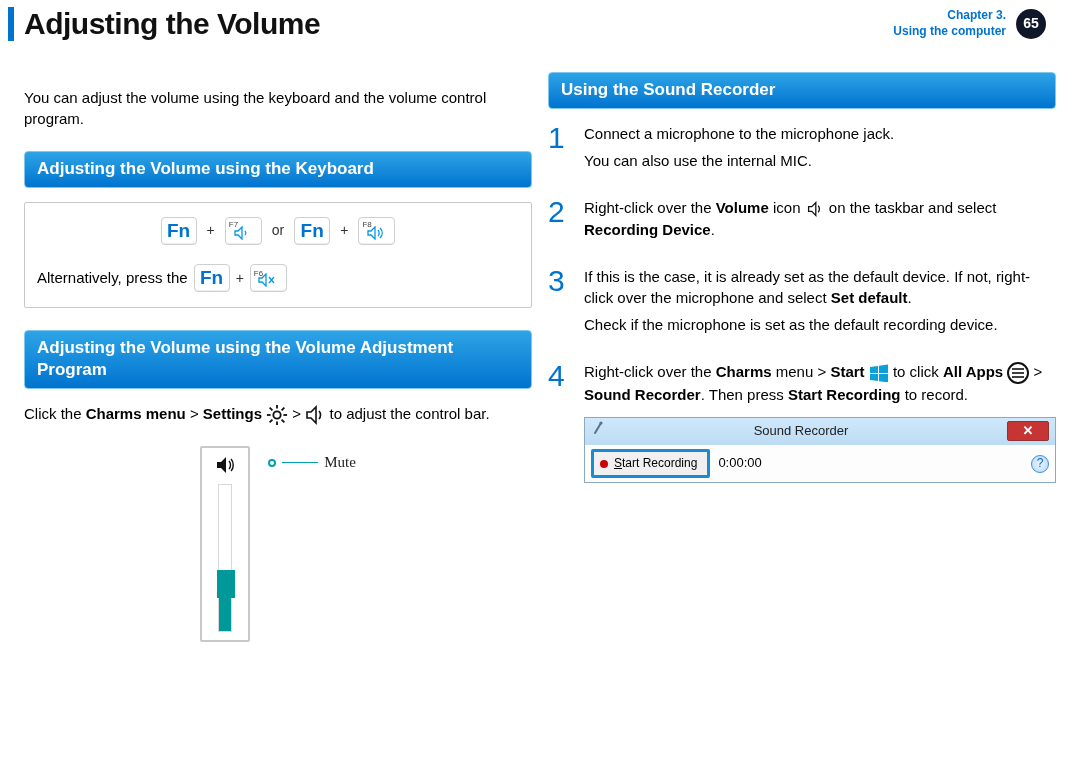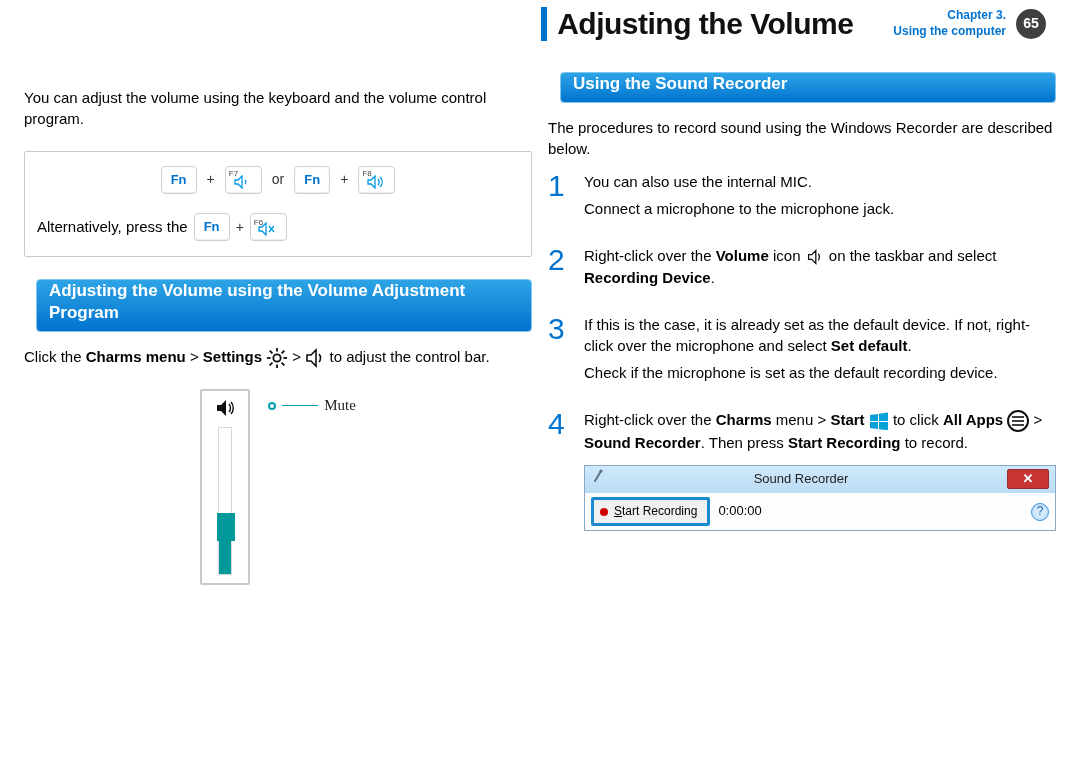--- a/index.html
+++ b/index.html
@@ -12,24 +12,23 @@
     color: #000;
     line-height: 1.4;
     background: #fff;
     position: relative;
   }
 
   
   .header {
     display: flex;
     align-items: center;
-    justify-content: flex-end;
+    justify-content: space-between;
     height: 48px;
     padding: 0 0 0 0;
-    gap: 40px;
   }
   .header-left {
     display: flex;
     align-items: center;
     height: 48px;
   }
   .blue-bar {
     width: 6px;
     height: 34px;
     background: #0073cf;
@@ -52,21 +51,21 @@
     text-align: right;
     font-size: 12px;
     line-height: 1.3;
     font-weight: 700;
     color: #0073cf;
   }
   .page-badge {
     width: 30px;
     height: 30px;
     border-radius: 50%;
-    background: #404040;
+    background: #0f172a;
     color: #fff;
     font-weight: 700;
     font-size: 14px;
     display: flex;
     align-items: center;
     justify-content: center;
   }
 
   
   .cols {
@@ -76,26 +75,25 @@
   }
   .col { flex: 1; min-width: 0; }
 
   .intro { margin-bottom: 22px; }
 
   .section-heading {
     background: linear-gradient(#2ea4e6, #0073cf);
     color: #fff;
     font-weight: 700;
     font-size: 17px;
-    padding: 0 12px 7px 12px;
+    padding: 6px 12px 7px 12px;
     border-radius: 4px;
     border: 1px solid #7ec8ef;
     margin-bottom: 14px;
     line-height: 1.3;
-    margin-left: 12px;
   }
 
   
   .key-area {
     border: 1px solid #c9c9c9;
     border-radius: 2px;
     padding: 14px 12px 14px 12px;
     margin-bottom: 22px;
   }
   .key-row {
@@ -121,21 +119,21 @@
     border: 1px solid #cfcfcf;
     border-radius: 4px;
     background: #fff;
     height: 28px;
     box-shadow: inset 0 -1px 0 #eee;
   }
   .fn-key {
     width: 36px;
     color: #0073cf;
     font-weight: 600;
-    font-size: 13px;
+    font-size: 19px;
   }
   .fkey {
     width: 37px;
     position: relative;
     padding: 0;
   }
   .flabel {
     position: absolute;
     top: 1px;
     left: 3px;
@@ -348,20 +346,21 @@
     </div>
     <div class="page-badge">65</div>
   </div>
 </div>
 
 <div class="cols">
 
   <div class="col">
     <p class="intro">You can adjust the volume using the keyboard and the volume control program.</p>
 
+    <div class="section-heading">Adjusting the Volume using the Keyboard</div>
 
     <div class="key-area">
       <div class="key-row">
         <span class="fn-key">Fn</span>
         <span class="plus">+</span>
         <span class="fkey">
           <span class="flabel">F7</span>
           <span class="ficon">
             <svg width="18" height="14" viewBox="0 0 18 14">
                 <path d="M1 5h3l4-4v12l-4-4H1z" fill="none" stroke="#0099e6" stroke-width="1.3"></path>
@@ -448,27 +447,26 @@
         <span class="callout-dot"></span>
         <span class="callout-line"></span>
         <span>Mute</span>
       </div>
     </div>
   </div>
 
   <div class="col">
     <div class="section-heading">Using the Sound Recorder</div>
 
-    <p class="para">The procedures to record sound using the Windows Recorder are described below.</p>
 
     <div class="step">
       <div class="step-num">1</div>
       <div class="step-body">
+        <p>Connect a microphone to the microphone jack.</p>
         <p>You can also use the internal MIC.</p>
-        <p>Connect a microphone to the microphone jack.</p>
       </div>
     </div>
 
     <div class="step">
       <div class="step-num">2</div>
       <div class="step-body">
         <p>
           <span>Right-click over the </span>
           <b>Volume</b>
           <span> icon </span>

